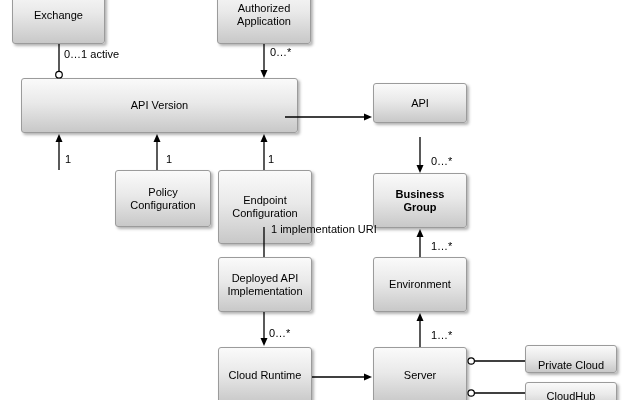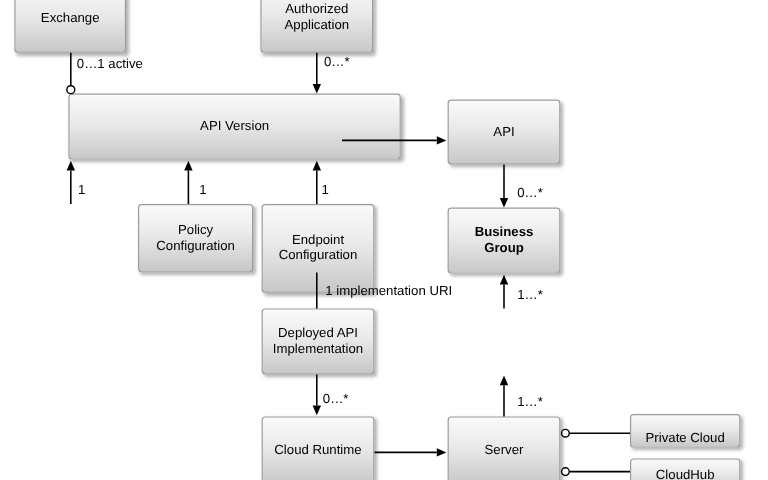--- a/index.html
+++ b/index.html
@@ -59,41 +59,44 @@
 
 <div class="canvas">
 
   <div class="node" style="left:12px; top:-13px; width:93px; height:57px;">
     <span class="node-label">Exchange</span>
   </div>
   <div class="node" style="left:217px; top:-14px; width:94px; height:58px;">
     <span class="node-label">Authorized
 Application</span>
   </div>
-  <div class="node" style="left:21px; top:78px; width:277px; height:55px;margin-left:36px;">
+  <div class="node" style="left:21px; top:78px; width:277px; height:55px;">
     <span class="node-label">API Version</span>
   </div>
-  <div class="node" style="left:373px; top:83px; width:94px; height:54px;text-align:center;">
+  <div class="node" style="left:373px; top:83px; width:94px; height:40px;text-align:center;">
     <span class="node-label">API</span>
   </div>
   <div class="node" style="left:115px; top:170px; width:96px; height:57px;">
     <span class="node-label">Policy
 Configuration</span>
   </div>
   <div class="node" style="left:218px; top:170px; width:94px; height:74px;">
     <span class="node-label">Endpoint
 Configuration</span>
   </div>
   <div class="node" style="left:373px; top:173px; width:94px; height:55px;font-weight:bold;">
     <span class="node-label">Business
 Group</span>
   </div>
   <div class="node" style="left:218px; top:257px; width:94px; height:55px;">
     <span class="node-label">Deployed API
 Implementation</span>
+  </div>
+  <div class="node" style="left:373px; top:257px; width:94px; height:55px;">
+    <span class="node-label">Environment</span>
   </div>
   <div class="node" style="left:218px; top:347px; width:94px; height:57px;">
     <span class="node-label">Cloud Runtime</span>
   </div>
   <div class="node" style="left:373px; top:347px; width:94px; height:57px;">
     <span class="node-label">Server</span>
   </div>
   <div class="node" style="left:525px; top:345px; width:92px; height:28px;align-items:flex-end;">
     <span class="node-label">Private Cloud</span>
   </div>
@@ -158,18 +161,18 @@
       <line x1="474.7" y1="393" x2="525" y2="393"></line>
     </g>
   </svg>
 
   <div class="edge-label" style="left:64px; top:48px;">0…1 active</div>
   <div class="edge-label" style="left:270px; top:46px;">0…*</div>
   <div class="edge-label" style="left:65px; top:153px;">1</div>
   <div class="edge-label" style="left:166px; top:153px;">1</div>
   <div class="edge-label" style="left:268px; top:153px;">1</div>
   <div class="edge-label" style="left:431px; top:155px;">0…*</div>
-  <div class="edge-label" style="left:271px; top:237px;">1 implementation URI</div>
+  <div class="edge-label" style="left:271px; top:223px;">1 implementation URI</div>
   <div class="edge-label" style="left:269px; top:327px;">0…*</div>
   <div class="edge-label" style="left:431px; top:240px;">1…*</div>
   <div class="edge-label" style="left:431px; top:329px;">1…*</div>
 
 </div>
 
 </body></html>

